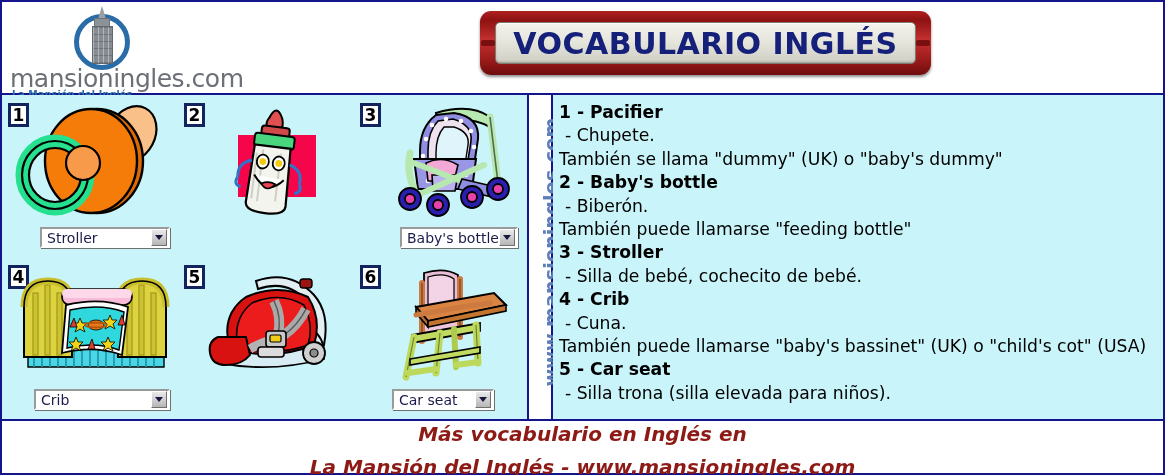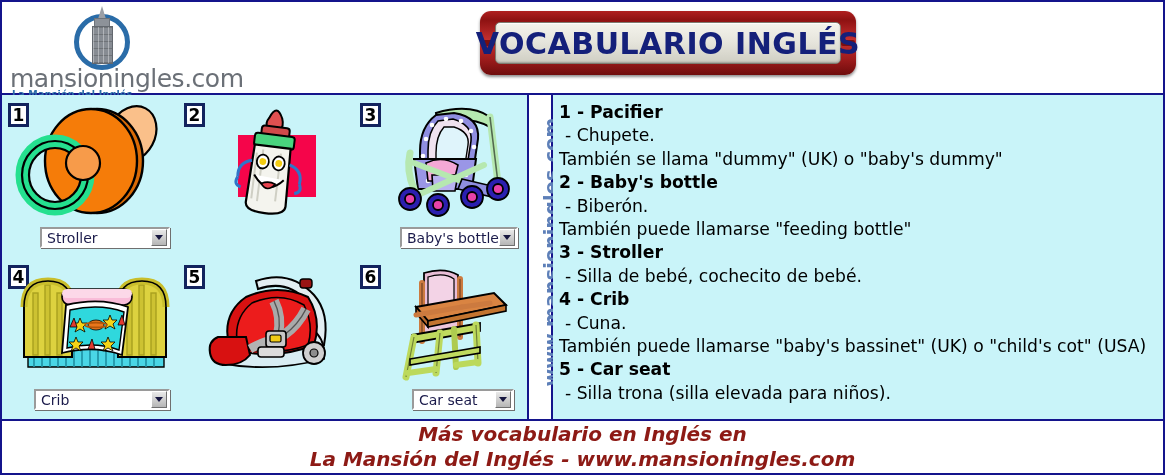--- a/index.html
+++ b/index.html
@@ -60,21 +60,21 @@
     font-family:"DejaVu Sans","Liberation Sans",sans-serif;
     font-size:25px;color:#6b7077;letter-spacing:-.5px;line-height:1;
   }
   .logo-sub{
     position:absolute;left:2px;top:84px;width:215px;
     font-size:9.5px;color:#2a6ca8;letter-spacing:.2px;font-weight:bold;
   }
 
   
   .plaque{
-    position:absolute;left:478px;top:9px;width:376px;height:64px;
+    position:absolute;left:478px;top:9px;width:451px;height:64px;
     border-radius:11px;
     background:linear-gradient(to bottom,#b02020 0%,#8e1212 14%,#c63030 46%,#9c1b1b 76%,#6e0c0c 100%);
     box-shadow:0 2px 3px rgba(0,0,0,.45);
   }
   .plaque-inner{
     position:absolute;left:15px;top:11px;right:15px;bottom:11px;
     border-radius:5px;
     background:linear-gradient(to bottom,#f4f3ec 0%,#e6e5dc 48%,#cfcec3 100%);
     border:1px solid #7e7c70;
     box-shadow:inset 0 1px 1px #fff,inset 0 -1px 2px rgba(0,0,0,.25);
@@ -140,21 +140,21 @@
   }
   .caret{
     width:0;height:0;
     border-left:4px solid transparent;border-right:4px solid transparent;
     border-top:5px solid #16163f;
   }
   .dd1{left:38px;top:132px;width:130px;}
   .dd2{left:222px;top:132px;width:118px;}
   .dd3{left:382px;top:132px;width:134px;}
   .dd4{left:32px;top:132px;width:136px;gap:48px;}
-  .dd5{left:214px;top:132px;width:102px;margin-left:20px;}
+  .dd5{left:214px;top:132px;width:102px;}
   .dd6{left:382px;top:132px;width:134px;}
 
   
   .vstrip{
     position:absolute;left:527px;top:0;width:24px;height:324px;
     background:#ffffff;
     border-right:2px solid #14148c;
     box-sizing:border-box;
   }
   .vtext{
@@ -185,20 +185,21 @@
     position:absolute;left:0;top:417px;width:1161px;height:54px;
     border-top:2px solid #14148c;
     box-sizing:border-box;
     background:#fff;
     display:flex;flex-direction:column;align-items:center;justify-content:center;
   }
   .footline{
     font-style:italic;font-weight:bold;color:#8d1a15;
     font-size:20px;line-height:25px;
     font-family:"DejaVu Sans","Liberation Sans",sans-serif;
+    margin-top:8px;
   }
   svg{display:block;}
 </style>
 </head>
 <body>
 
 <div class="page">
 
   <div class="header">
 

